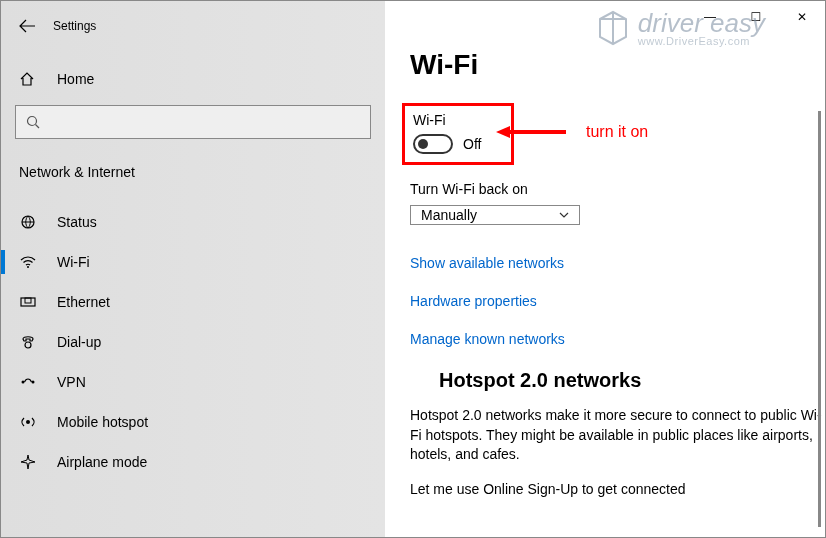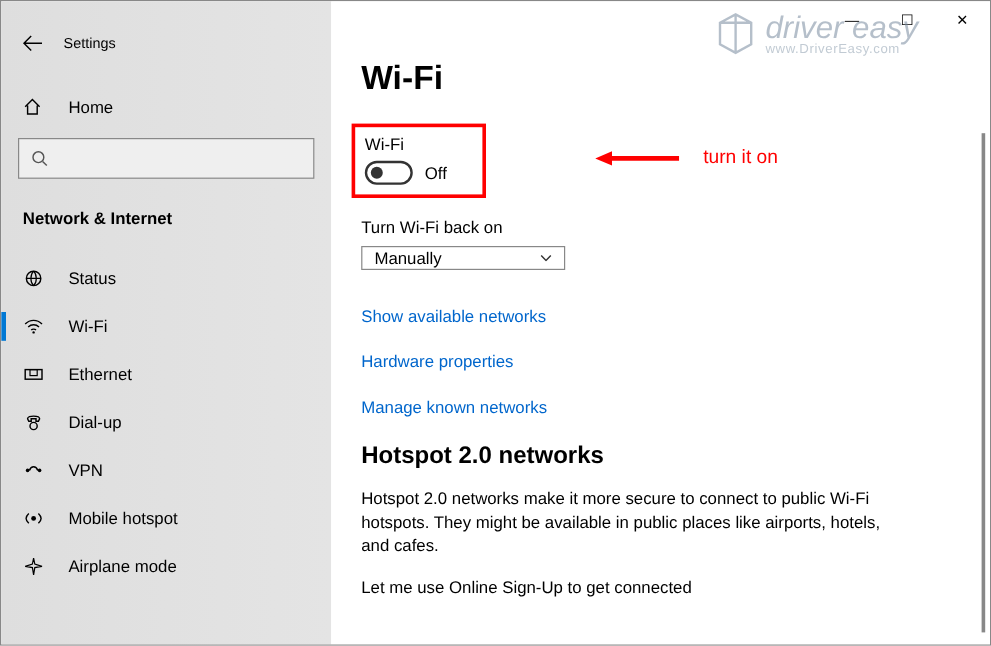--- a/index.html
+++ b/index.html
@@ -13,24 +13,24 @@
       overflow: hidden;
       position: relative;
       border: 1px solid #888;
     }
     .window {
       display: flex;
       height: 100%;
       position: relative;
     }
     .sidebar {
-      width: 275px;
+      width: 384px;
       background: #e1e1e1;
       background: linear-gradient(to right, #dedede 0%, #e4e4e4 100%);
-      padding-top: 24px;
+      padding-top: 14px;
       flex-shrink: 0;
     }
     .titlebar-left {
       display: flex;
       align-items: center;
       padding: 4px 10px 10px 18px;
       gap: 18px;
     }
     .back-btn { font-size: 16px; line-height: 1; }
     .title { font-size: 12px; }
@@ -54,21 +54,21 @@
     }
     .search-box input {
       border: none;
       background: transparent;
       outline: none;
       font-size: 14px;
       color: #555;
       width: 85%;
     }
     .section-label {
-      font-weight: 700;
+      font-weight: 400;
       font-size: 14px;
       padding: 15px 18px 14px 18px;
     }
     .nav-list { list-style: none; margin-top: 8px; }
     .nav-item {
       display: flex;
       align-items: flex-end;
       padding: 12px 18px 12px 18px;
       gap: 20px;
       position: relative;
@@ -148,20 +148,21 @@
       color: #0066cc;
       text-decoration: none;
       font-size: 14px;
       margin-bottom: 22px;
     }
     .hotspot-title {
       font-size: 20px;
       font-weight: 600;
       margin-top: 12px;
       margin-bottom: 14px;
+      margin-left: 29px;
     }
     .hotspot-text {
       font-size: 14px;
       line-height: 1.4;
       max-width: 440px;
       color: #000;
     }
     .cutoff { margin-top: 16px; font-size: 14px; color: #000; }
     .scrollbar {
       position: absolute;

